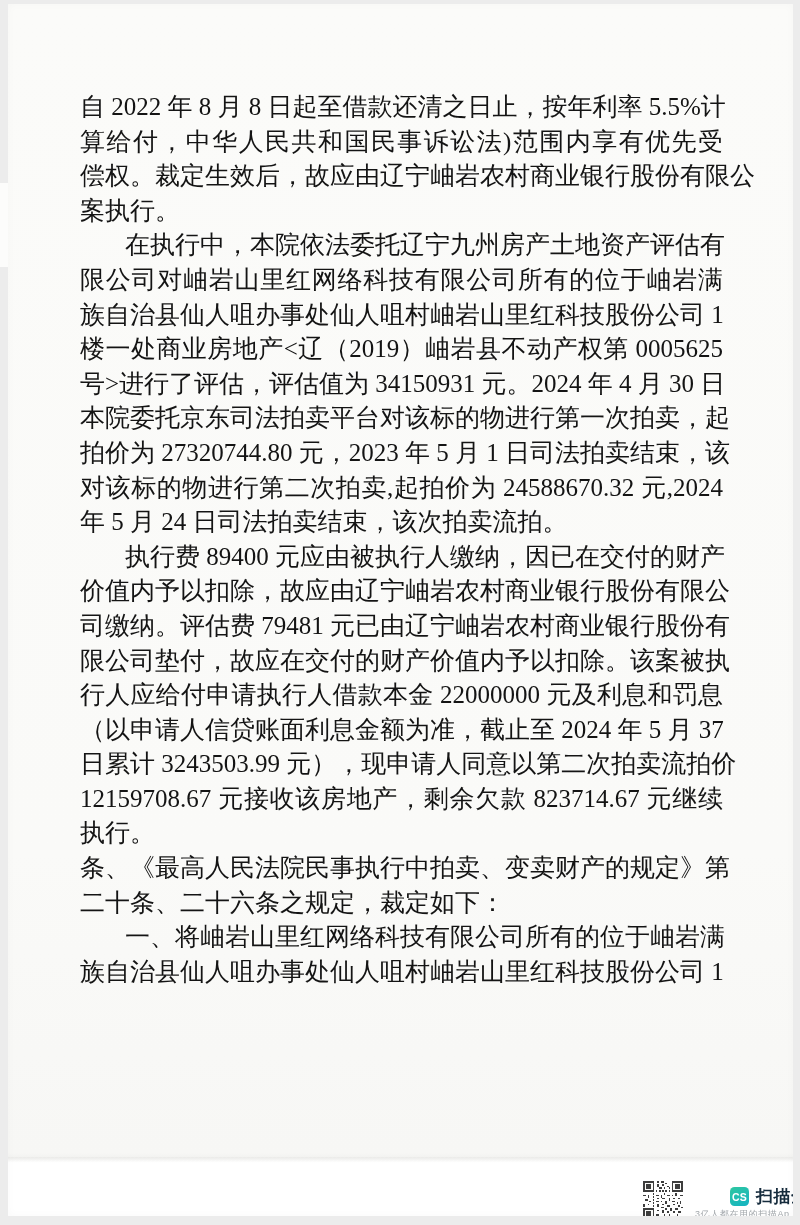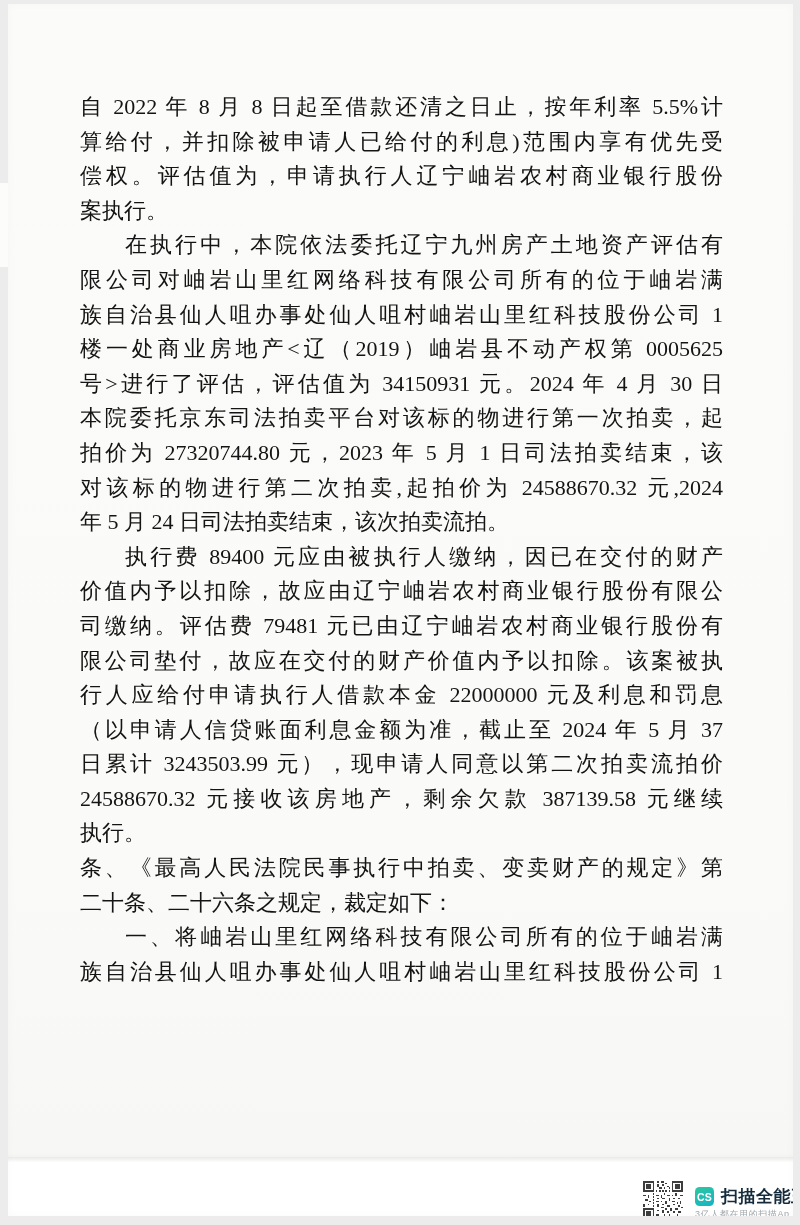--- a/index.html
+++ b/index.html
@@ -37,21 +37,21 @@
   .doc-text {
     position:absolute;
     left:72px; top:86px;
     width:643px;
     color:#141414;
     font-family:"Liberation Serif","DejaVu Serif",serif;
   }
   .line {
     height:34.6px;
     line-height:34.6px;
-    font-size:22px;
+    font-size:25px;
     white-space:nowrap;
     text-align:justify;
     text-align-last:justify;
     text-justify:inter-character;
   }
   .line.indent { padding-left:45px; }
   .line.nofill { text-align:center; text-align-last:left; }
   
   .watermark {
     position:absolute;
@@ -66,20 +66,21 @@
     width:19px; height:19px;
     border-radius:4.5px;
     background:linear-gradient(150deg,#2ec7a0 0%, #14b3c4 100%);
     color:#ffffff;
     font-family:"Liberation Sans",sans-serif;
     font-weight:bold;
     font-size:10.5px;
     display:flex; align-items:center; justify-content:center;
     letter-spacing:0.3px;
     flex:0 0 auto;
+    margin-left:35px;
   }
   .brand-text {
     margin-left:7px;
     font-family:"Liberation Sans",sans-serif;
     font-weight:bold;
     font-size:17px;
     line-height:19px;
     color:#152b3c;
     white-space:nowrap;
     letter-spacing:0.5px;
@@ -95,40 +96,40 @@
 </style>
 </head>
 <body>
 
 <div class="edge-notch"></div>
 
 <div class="scan-page">
 
   <div class="doc-text">
       <div class="line">自 2022 年 8 月 8 日起至借款还清之日止，按年利率 5.5%计</div>
-      <div class="line">算给付，并扣除被申请人已给付的利息)范围内享有优先受</div>
-      <div class="line">偿权。评估值为，申请执行人辽宁岫岩农村商业银行股份</div>
+      <div class="line">算给付，中华人民共和国民事诉讼法)范围内享有优先受</div>
+      <div class="line">偿权。裁定生效后，故应由辽宁岫岩农村商业银行股份有限公</div>
       <div class="line nofill">案执行。</div>
       <div class="line indent">在执行中，本院依法委托辽宁九州房产土地资产评估有</div>
       <div class="line">限公司对岫岩山里红网络科技有限公司所有的位于岫岩满</div>
       <div class="line">族自治县仙人咀办事处仙人咀村岫岩山里红科技股份公司 1</div>
       <div class="line">楼一处商业房地产&lt;辽（2019）岫岩县不动产权第 0005625</div>
       <div class="line">号&gt;进行了评估，评估值为 34150931 元。2024 年 4 月 30 日</div>
       <div class="line">本院委托京东司法拍卖平台对该标的物进行第一次拍卖，起</div>
       <div class="line">拍价为 27320744.80 元，2023 年 5 月 1 日司法拍卖结束，该</div>
       <div class="line">对该标的物进行第二次拍卖,起拍价为 24588670.32 元,2024</div>
       <div class="line nofill">年 5 月 24 日司法拍卖结束，该次拍卖流拍。</div>
       <div class="line indent">执行费 89400 元应由被执行人缴纳，因已在交付的财产</div>
       <div class="line">价值内予以扣除，故应由辽宁岫岩农村商业银行股份有限公</div>
       <div class="line">司缴纳。评估费 79481 元已由辽宁岫岩农村商业银行股份有</div>
       <div class="line">限公司垫付，故应在交付的财产价值内予以扣除。该案被执</div>
       <div class="line">行人应给付申请执行人借款本金 22000000 元及利息和罚息</div>
       <div class="line">（以申请人信贷账面利息金额为准，截止至 2024 年 5 月 37</div>
       <div class="line">日累计 3243503.99 元），现申请人同意以第二次拍卖流拍价</div>
-      <div class="line">24588670.32 元接收该房地产，剩余欠款 387139.58 元继续</div>
+      <div class="line">12159708.67 元接收该房地产，剩余欠款 823714.67 元继续</div>
       <div class="line nofill">执行。</div>
       <div class="line">条、《最高人民法院民事执行中拍卖、变卖财产的规定》第</div>
       <div class="line nofill">二十条、二十六条之规定，裁定如下：</div>
       <div class="line indent">一、将岫岩山里红网络科技有限公司所有的位于岫岩满</div>
       <div class="line">族自治县仙人咀办事处仙人咀村岫岩山里红科技股份公司 1</div>
     </div>
 
   <div class="page-crease"></div>
 
   <div class="watermark">

